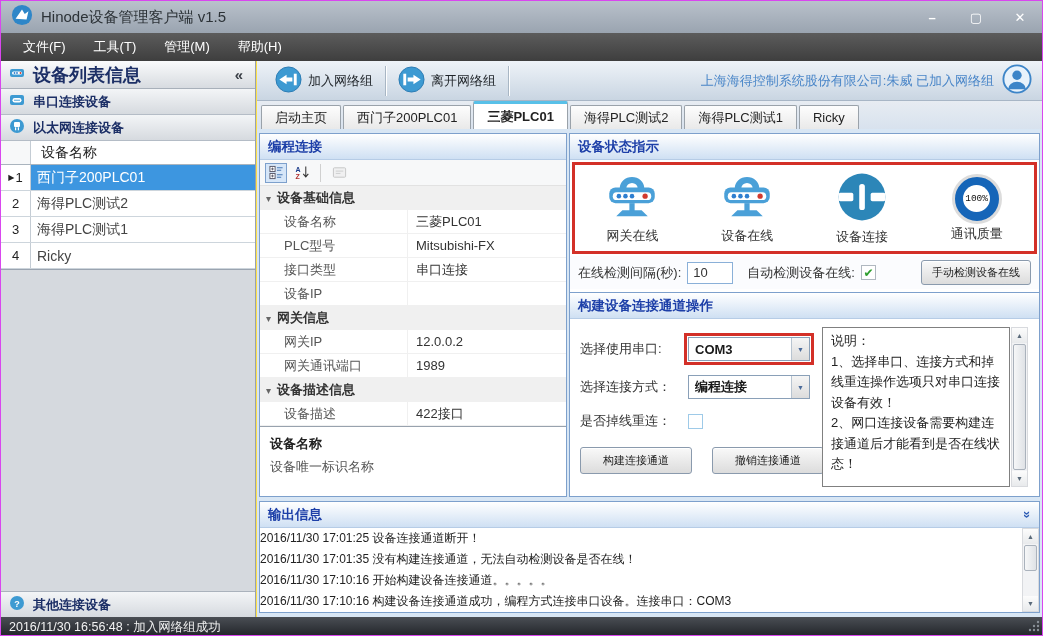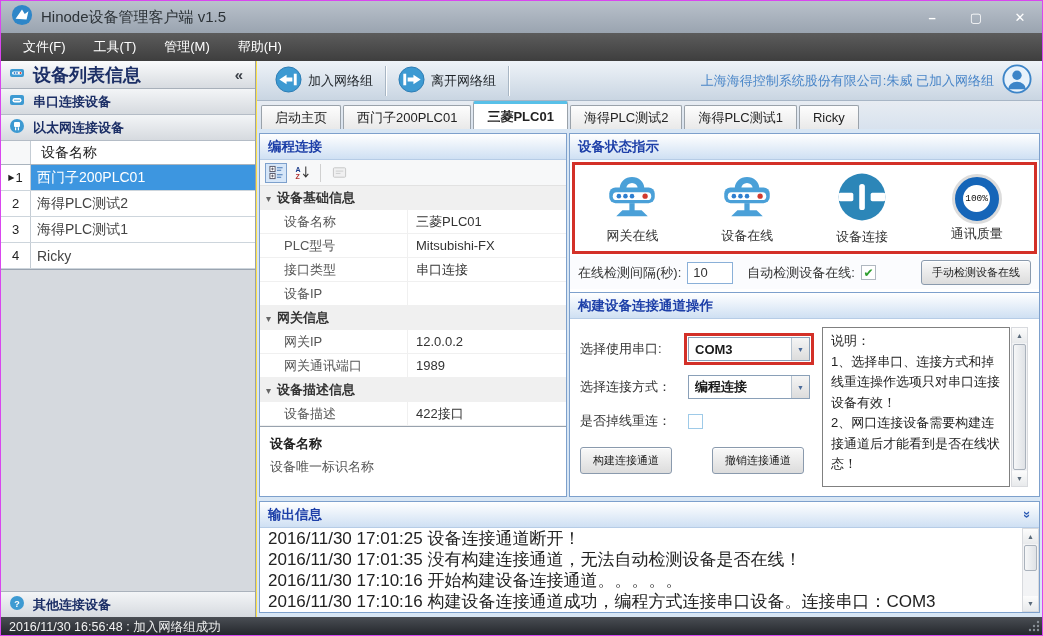--- a/index.html
+++ b/index.html
@@ -101,35 +101,35 @@
   
   #channel-panel { left:312px; top:163px; width:471px; height:205px; }
   .ch-body { position:relative; height:177px; background:#fff; }
   .ch-row { position:absolute; display:flex; align-items:center; font-size:13px; color:#333; }
   .ch-label { width:104px; }
   .combo { display:flex; width:122px; height:24px; border:1px solid #8aa0b8; background:#fff; }
   .combo-value { flex:1; display:flex; align-items:center; padding-left:6px; font-size:13px; font-weight:bold; color:#1a1a1a; }
   .combo-btn { width:18px; border-left:1px solid #b8c4d0; background:linear-gradient(#f5f5f5,#dcdcdc);
     display:flex; align-items:center; justify-content:center; font-size:7px; color:#4a6a9a; }
   .red-outline { border:3px solid #d33028; padding:1px; background:#fff; }
-  .ch-btn { height:27px; width:92px; position:absolute; }
+  .ch-btn { height:27px; width:112px; position:absolute; }
   .notes-box { position:absolute; left:252px; top:8px; width:188px; height:160px; border:1px solid #808080;
     background:#fff; padding:3px 8px; font-size:13px; color:#222; line-height:1.58; overflow:hidden; }
   .vscroll { position:absolute; width:17px; background:#f2f3f5; border:1px solid #d8dade; display:flex; flex-direction:column; }
   .vs-arrow { height:15px; display:flex; align-items:center; justify-content:center; font-size:7px; color:#5a6a7a;
     background:linear-gradient(#fcfcfc,#e8eaec); }
   .vs-thumb { flex:1; margin:1px; background:linear-gradient(90deg,#f6f7f8,#dfe2e6); border:1px solid #aab2bc; border-radius:2px; }
   .ch-scroll { left:441px; top:8px; height:160px; }
 
   
   #output-panel { left:2px; top:372px; width:781px; height:112px; }
   .out-header { justify-content:space-between; }
   .out-collapse { font-weight:bold; color:#2b5bb4; font-size:13px; transform:rotate(90deg); }
   .out-body { position:relative; height:84px; background:#fff; overflow:hidden; }
-  .log-line { height:21px; line-height:21px; padding-left:8px; font-size:17px; color:#222; white-space:nowrap; }
+  .log-line { height:21px; line-height:21px; font-size:12px; color:#222; white-space:nowrap; }
   .out-scroll { right:0; top:0; height:84px; }
   .out-thumb { flex:0 0 26px; margin:1px; background:linear-gradient(90deg,#f6f7f8,#dfe2e6); border:1px solid #aab2bc; border-radius:2px; }
   .out-track { flex:1; }
 
   
   .statusbar { position:absolute; left:0; top:616px; width:100%; height:20px;
     background:linear-gradient(#4a4e54,#202328); color:#f2f2f2; font-size:12.5px; display:flex; align-items:center; padding-left:8px; }
   .grip { position:absolute; right:2px; bottom:2px; }
 </style>
 </head>

